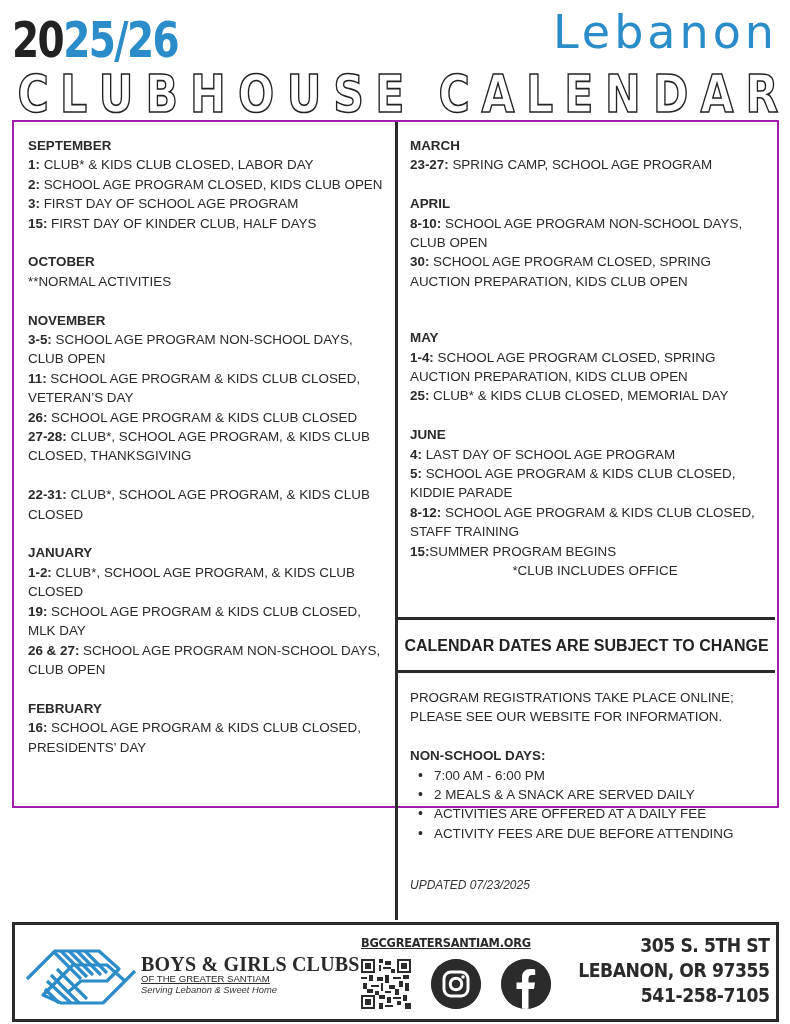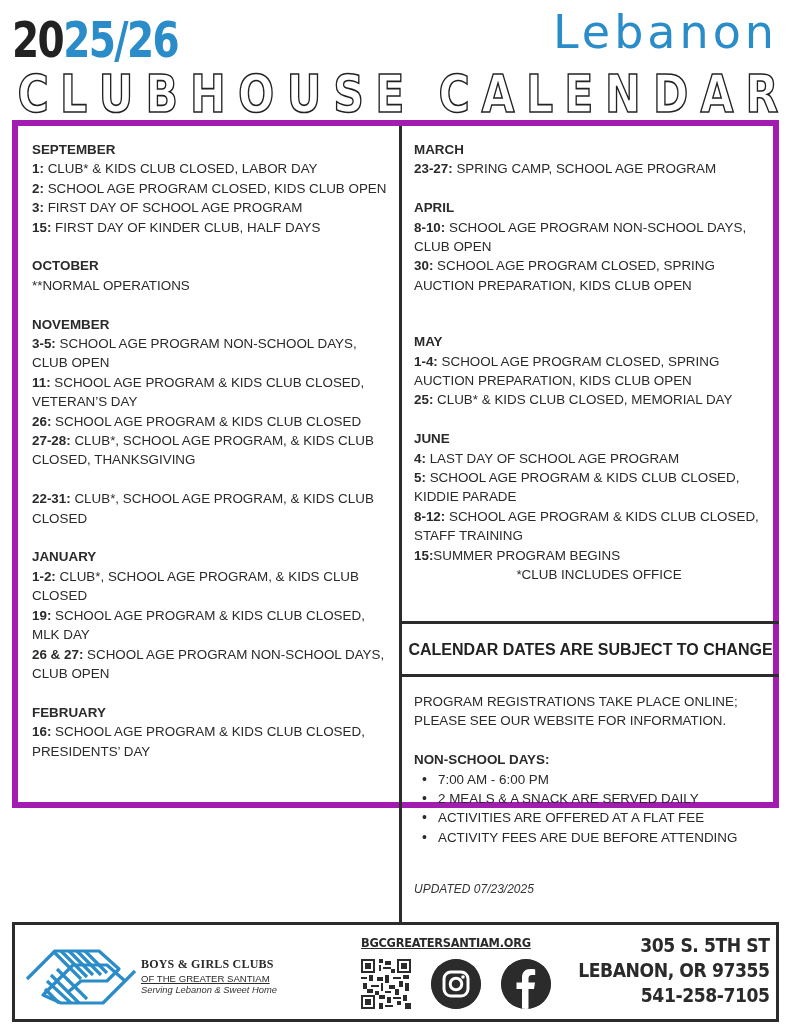--- a/index.html
+++ b/index.html
@@ -25,21 +25,21 @@
     position: absolute; left: 14px; top: 66px; width: 768px; height: 56px;
     display: flex; justify-content: space-between;
     font-family: "DejaVu Sans", sans-serif; font-weight: bold;
     font-size: 52px; line-height: 56px;
     color: #ffffff; -webkit-text-stroke: 1.6px #222222;
   }
   .title span { display: inline-block; transform: scaleX(0.82); }
 
   .main-box {
     position: absolute; left: 12px; top: 120px; width: 767px; height: 688px;
-    border: 6px solid #a21caf;
+    border: 2px solid #a21caf;
   }
   .col-divider {
     position: absolute; left: 381px; top: 0; width: 3px; height: 798px; background: #2b2b2b;
   }
   .col {
     position: absolute; top: 0;
     font-size: 13.4px; line-height: 19.4px; color: #2a2a2a;
   }
   .col-left { left: 14px; top: 14px; width: 360px; }
   .col-right { left: 396px; top: 14px; width: 360px; }
@@ -67,21 +67,21 @@
     font-size: 12px; font-style: italic; color: #333;
   }
 
   .footer {
     position: absolute; left: 12px; top: 922px; width: 767px; height: 100px;
     border: 3px solid #2b2b2b;
   }
   .logo-icon { position: absolute; left: 6px; top: 10px; width: 118px; height: 76px; }
   .org-block { position: absolute; left: 126px; top: 30px; }
   .org-name {
-    font-family: "Liberation Serif", serif; font-weight: bold; font-size: 12px;
+    font-family: "Liberation Serif", serif; font-weight: bold; font-size: 20px;
     color: #2a2a2a; letter-spacing: 0.2px; line-height: 18px;
   }
   .org-sub { font-size: 9.6px; color: #2a2a2a; line-height: 11px; text-decoration: underline; }
   .org-tag { font-size: 9.4px; font-style: italic; color: #333; line-height: 11px; }
 
   .website {
     position: absolute; left: 346px; top: 10px;
     font-family: "DejaVu Sans", sans-serif; font-weight: bold; font-size: 12.4px;
     text-decoration: underline; color: #2a2a2a; letter-spacing: -0.3px;
     transform: scaleX(0.92); transform-origin: left top;
@@ -132,21 +132,21 @@
   <div class="col col-left">
     <div class="month">
       <div class="month-name">SEPTEMBER</div>
       <div class="entry"><span class="d">1:</span><span> CLUB* &amp; KIDS CLUB CLOSED, LABOR DAY</span></div>
       <div class="entry"><span class="d">2:</span><span> SCHOOL AGE PROGRAM CLOSED, KIDS CLUB OPEN</span></div>
       <div class="entry"><span class="d">3:</span><span> FIRST DAY OF SCHOOL AGE PROGRAM</span></div>
       <div class="entry"><span class="d">15:</span><span> FIRST DAY OF KINDER CLUB, HALF DAYS</span></div>
     </div>
     <div class="month">
       <div class="month-name">OCTOBER</div>
-      <div class="entry"><span>**NORMAL OPERATIONS</span></div>
+      <div class="entry"><span>**NORMAL ACTIVITIES</span></div>
     </div>
     <div class="month">
       <div class="month-name">NOVEMBER</div>
       <div class="entry"><span class="d">3-5:</span><span> SCHOOL AGE PROGRAM NON-SCHOOL DAYS, CLUB OPEN</span></div>
       <div class="entry"><span class="d">11:</span><span> SCHOOL AGE PROGRAM &amp; KIDS CLUB CLOSED, VETERAN’S DAY</span></div>
       <div class="entry"><span class="d">26:</span><span> SCHOOL AGE PROGRAM &amp; KIDS CLUB CLOSED</span></div>
       <div class="entry"><span class="d">27-28:</span><span> CLUB*, SCHOOL AGE PROGRAM, &amp; KIDS CLUB CLOSED, THANKSGIVING</span></div>
     </div>
     <div class="month">
       <div class="entry"><span class="d">22-31:</span><span> CLUB*, SCHOOL AGE PROGRAM, &amp; KIDS CLUB CLOSED</span></div>
@@ -191,21 +191,21 @@
   <div class="hline" style="top:495px"></div>
   <div class="subject">CALENDAR DATES ARE SUBJECT TO CHANGE</div>
   <div class="hline" style="top:548px"></div>
 
   <div class="info">
     <div>PROGRAM REGISTRATIONS TAKE PLACE ONLINE; PLEASE SEE OUR WEBSITE FOR INFORMATION.</div>
     <div class="heading">NON-SCHOOL DAYS:</div>
     <ul>
       <li>7:00 AM - 6:00 PM</li>
       <li>2 MEALS &amp; A SNACK ARE SERVED DAILY</li>
-      <li>ACTIVITIES ARE OFFERED AT A FLAT FEE</li>
+      <li>ACTIVITIES ARE OFFERED AT A DAILY FEE</li>
       <li>ACTIVITY FEES ARE DUE BEFORE ATTENDING</li>
     </ul>
   </div>
   <div class="updated">UPDATED 07/23/2025</div>
 </div>
 
 <div class="footer">
   <svg class="logo-icon" viewBox="0 0 118 76">
     <g fill="none" stroke="#2a8cc8" stroke-width="3.2" stroke-linejoin="round">
       <path d="M6 44 L34 16 L78 16 L98 34 L86 46 L60 46 L46 58"></path>

